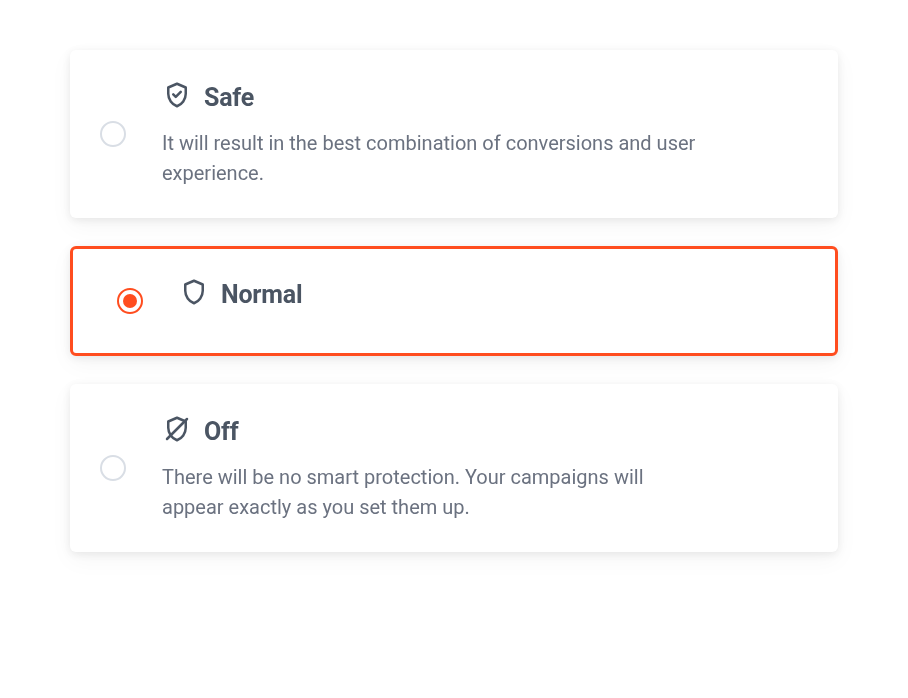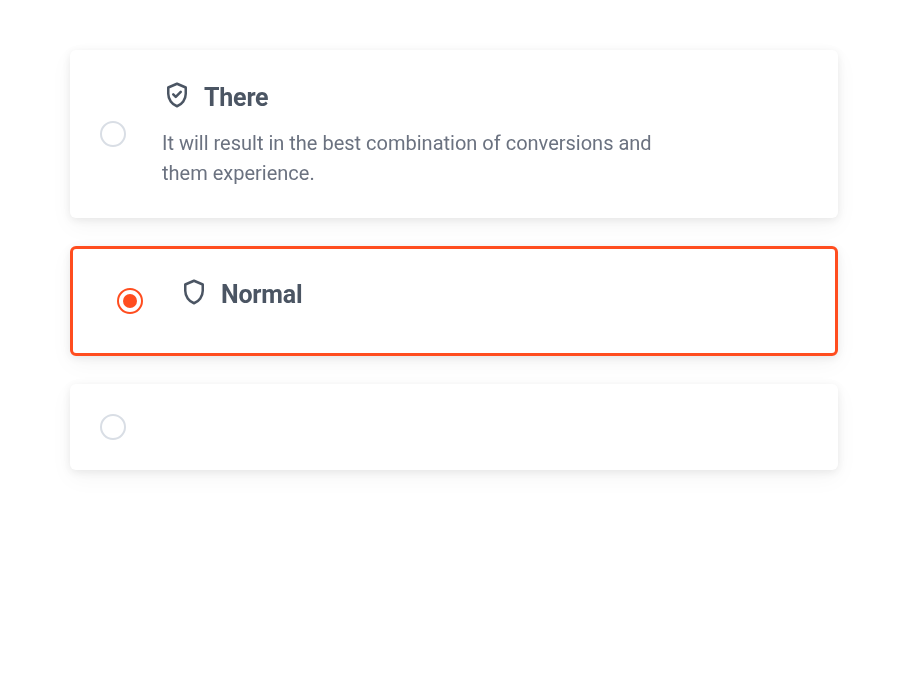--- a/index.html
+++ b/index.html
@@ -99,23 +99,23 @@
       <div class="radio"></div>
     </div>
     <div class="content-col">
       <div class="title-row">
         <span>
           <svg viewBox="0 0 24 24" fill="none" stroke="#4b5563" stroke-width="2" stroke-linecap="round" stroke-linejoin="round">
             <path d="M12 3 L5 6 V11 C5 15.5 8 19.5 12 21 C16 19.5 19 15.5 19 11 V6 Z"></path>
             <path d="M9 11.5 L11 13.5 L15 9.5"></path>
           </svg>
         </span>
-        <span class="title-text">There</span>
+        <span class="title-text">Safe</span>
       </div>
-      <div class="desc-text">It will result in the best combination of conversions and them experience.</div>
+      <div class="desc-text">It will result in the best combination of conversions and user experience.</div>
     </div>
   </div>
 
   <div class="option-card selected">
     <div class="radio-col">
       <div class="radio checked">
         <div class="radio-dot"></div>
       </div>
     </div>
     <div class="content-col">
@@ -127,15 +127,27 @@
         </span>
         <span class="title-text">Normal</span>
       </div>
     </div>
   </div>
 
   <div class="option-card">
     <div class="radio-col">
       <div class="radio"></div>
     </div>
+    <div class="content-col">
+      <div class="title-row">
+        <span>
+          <svg viewBox="0 0 24 24" fill="none" stroke="#4b5563" stroke-width="2" stroke-linecap="round" stroke-linejoin="round">
+            <path d="M12 3 L5 6 V11 C5 15.5 8 19.5 12 21 C16 19.5 19 15.5 19 11 V6 Z"></path>
+            <line x1="4" y1="20" x2="20" y2="4"></line>
+          </svg>
+        </span>
+        <span class="title-text">Off</span>
+      </div>
+      <div class="desc-text">There will be no smart protection. Your campaigns will appear exactly as you set them up.</div>
+    </div>
   </div>
 
 </div>
 
 </body></html>

